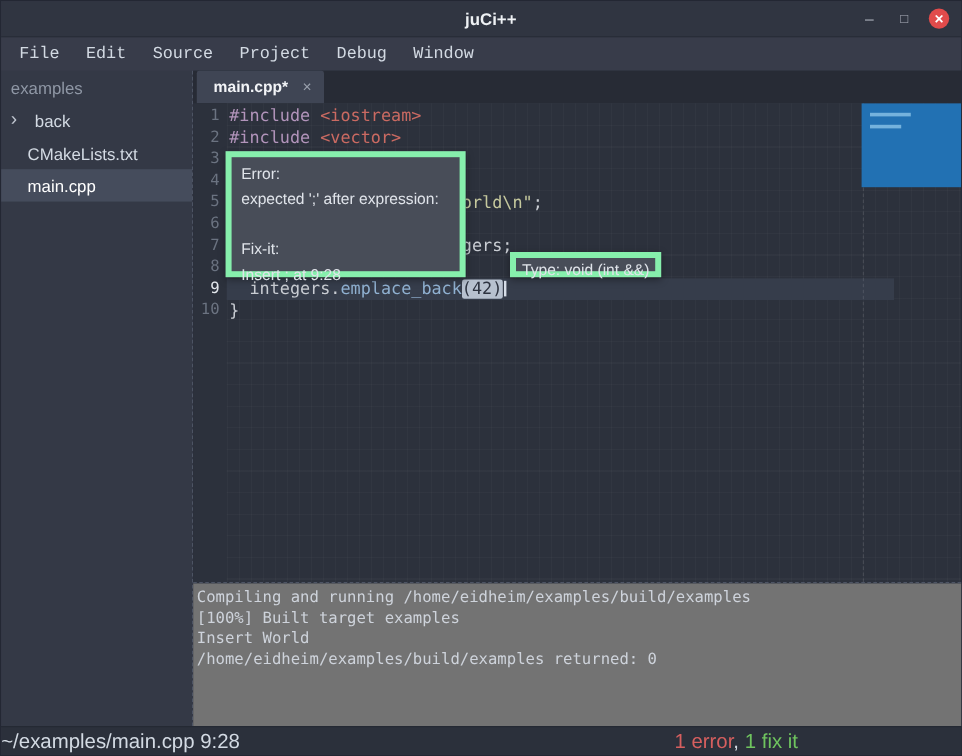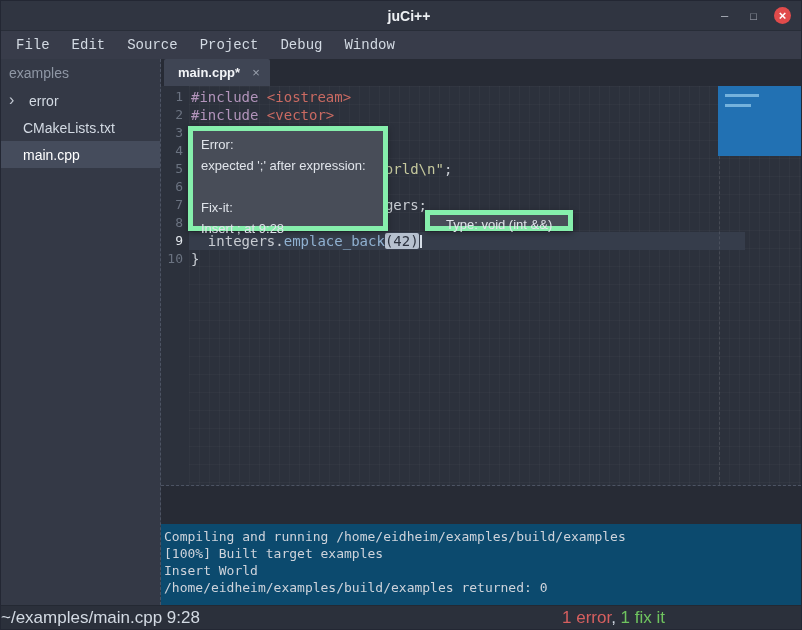--- a/index.html
+++ b/index.html
@@ -62,24 +62,24 @@
   
   .minimap { position:absolute; top:0; right:0; width:83px; height:70px; background:#2271b3; }
   .minimap .mbar { position:absolute; height:3px; background:#74b2dd; }
   .minimap .mbar.b1 { left:7px; top:8px; width:34px; }
   .minimap .mbar.b2 { left:7px; top:18px; width:26px; }
 
   
   .tooltip { position:absolute; background:#484d58; border:5px solid #86efac; color:#e0e4ea; font-size:13px; box-shadow:0 2px 6px rgba(0,0,0,0.35); z-index:3; }
   .tt-diag { left:27px; top:40px; width:200px; height:105px; padding:3px 8px; }
   .tt-diag div { line-height:21px; white-space:nowrap; }
-  .tt-type { left:264px; top:124px; height:21px; line-height:19px; padding:0 16px; white-space:nowrap; }
+  .tt-type { left:264px; top:124px; height:21px; line-height:19px; padding:0 5px; white-space:nowrap; }
 
   
-  .terminal { flex:1; background:#0c4a6e; font-family:"DejaVu Sans Mono",monospace; font-size:13px; color:#ced3db; padding:4px 0 0 3px; overflow:hidden;margin-top:38px; }
+  .terminal { flex:1; background:#737373; font-family:"DejaVu Sans Mono",monospace; font-size:13px; color:#ced3db; padding:4px 0 0 3px; overflow:hidden; }
   .term-line { height:17px; line-height:17px; white-space:pre; }
 
   
   .statusbar { height:24px; flex-shrink:0; background:#2b303b; border-top:1px solid #242933; display:flex; align-items:center; padding:0 0; font-size:17px; color:#d3dae3; }
   .status-right { margin-left:auto; margin-right:136px; white-space:pre; }
   .err { color:#d65f5f; }
   .fix { color:#6fc45f; }
 </style>
 </head>
 <body>
@@ -104,21 +104,21 @@
       <div class="menu-item">Window</div>
     </div>
 
   <div class="body">
 
     <div class="sidebar">
       <div class="sidebar-header">examples</div>
       <div class="file-tree">
           <div class="tree-item dir">
             <div class="chevron">›</div>
-            <div class="tree-label">error</div>
+            <div class="tree-label">back</div>
           </div>
           <div class="tree-item">
             <div class="tree-label">CMakeLists.txt</div>
           </div>
           <div class="tree-item selected">
             <div class="tree-label">main.cpp</div>
           </div>
         </div>
     </div>
 

